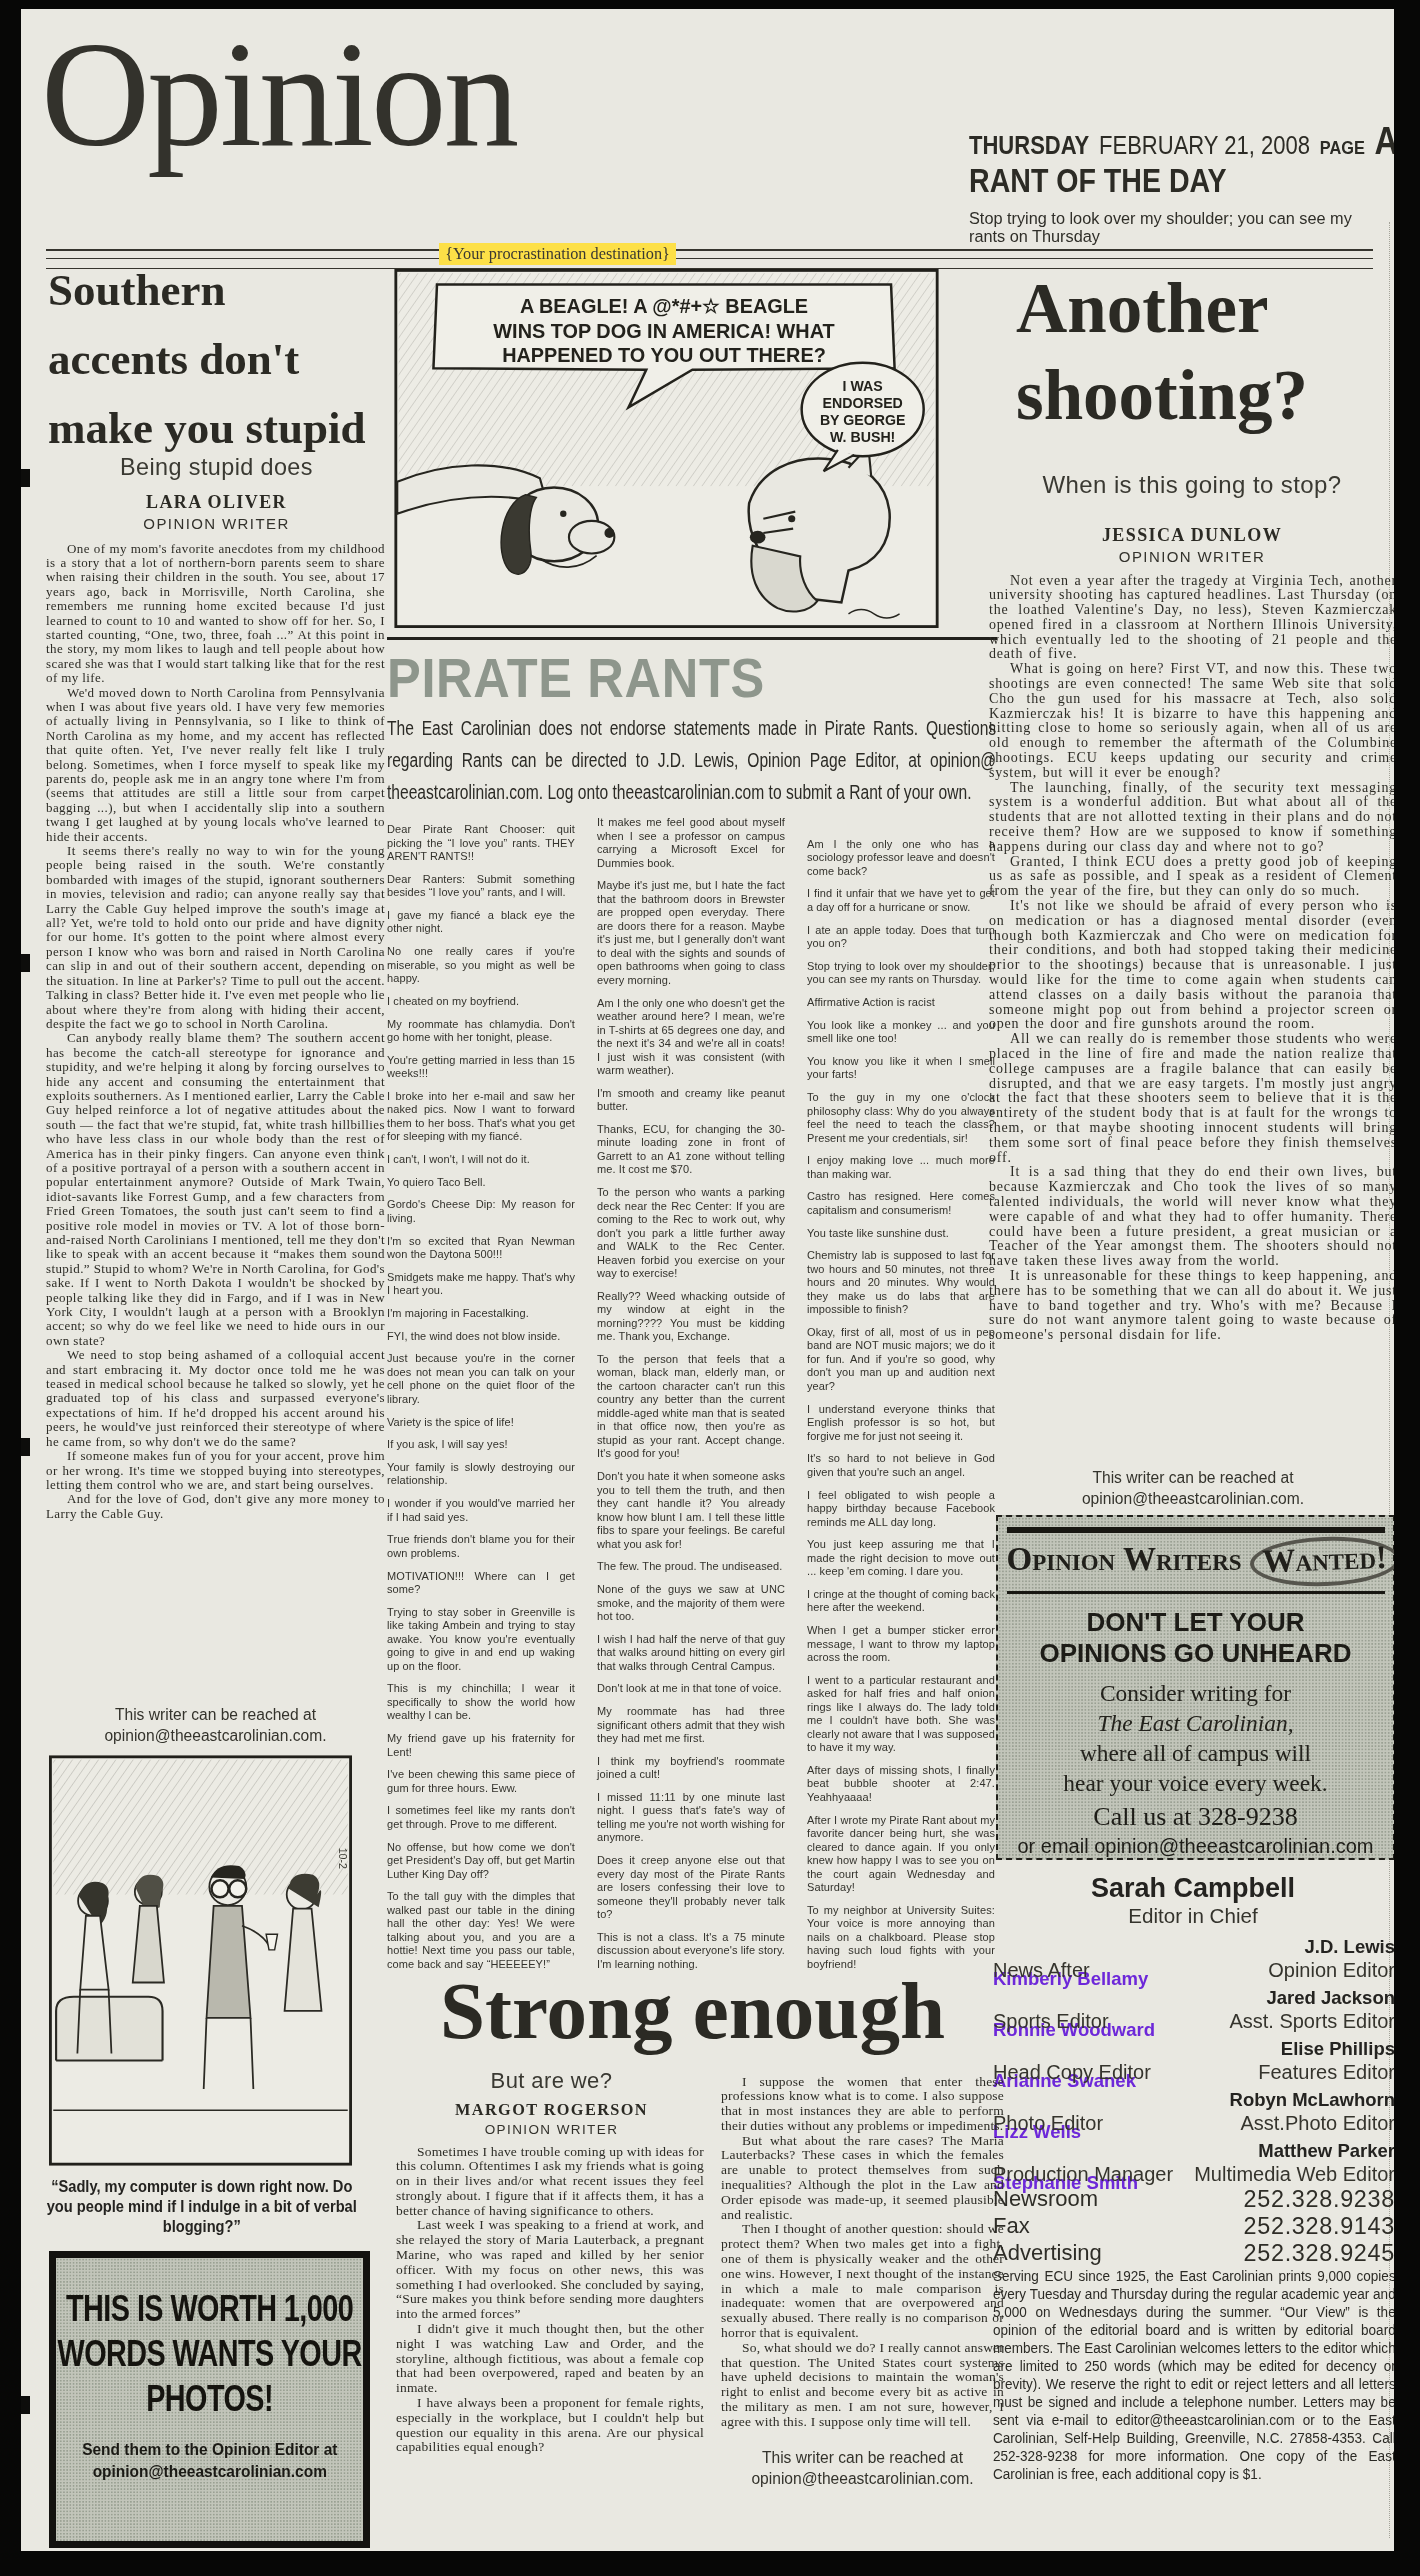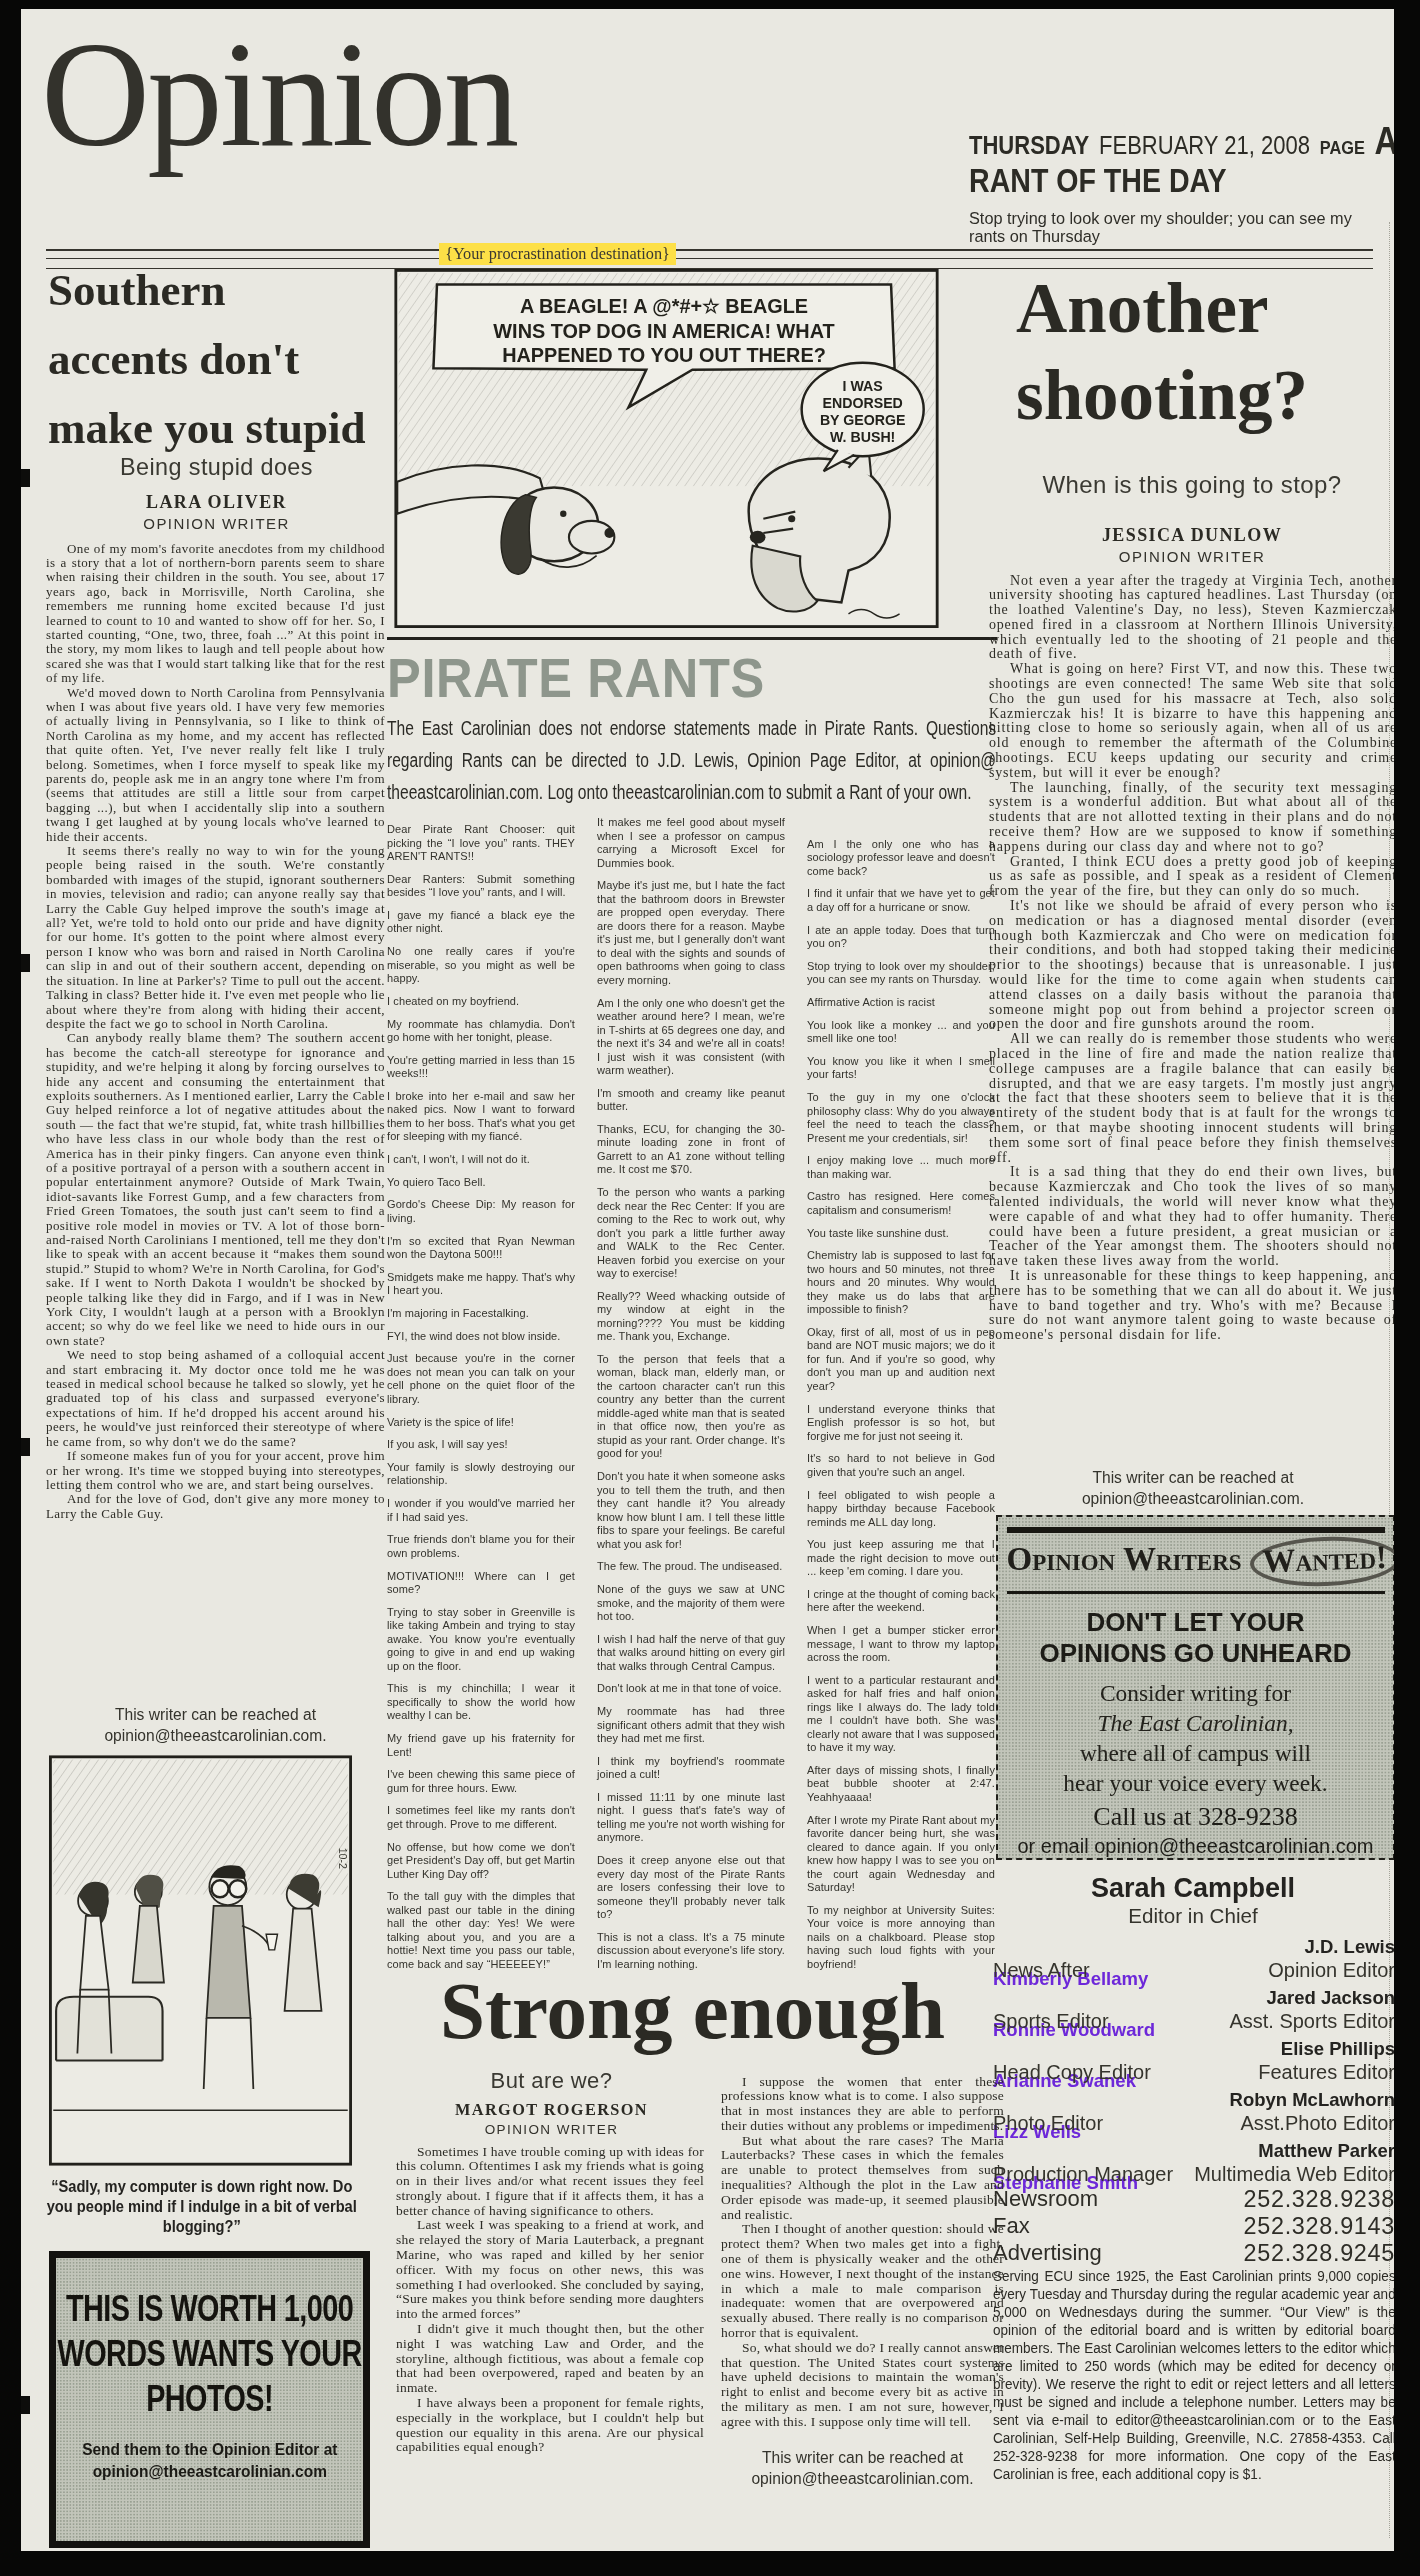--- a/index.html
+++ b/index.html
@@ -225,21 +225,21 @@
         <p class="rant">To the tall guy with the dimples that walked past our table in the dining hall the other day: Yes! We were talking about you, and you are a hottie! Next time you pass our table, come back and say “HEEEEEY!”</p>
       </div>
     <div class="pr-col">
         <p class="rant">It makes me feel good about myself when I see a professor on campus carrying a Microsoft Excel for Dummies book.</p>
         <p class="rant">Maybe it's just me, but I hate the fact that the bathroom doors in Brewster are propped open everyday. There are doors there for a reason. Maybe it's just me, but I generally don't want to deal with the sights and sounds of open bathrooms when going to class every morning.</p>
         <p class="rant">Am I the only one who doesn't get the weather around here? I mean, we're in T-shirts at 65 degrees one day, and the next it's 34 and we're all in coats! I just wish it was consistent (with warm weather).</p>
         <p class="rant">I'm smooth and creamy like peanut butter.</p>
         <p class="rant">Thanks, ECU, for changing the 30-minute loading zone in front of Garrett to an A1 zone without telling me. It cost me $70.</p>
         <p class="rant">To the person who wants a parking deck near the Rec Center: If you are coming to the Rec to work out, why don't you park a little further away and WALK to the Rec Center. Heaven forbid you exercise on your way to exercise!</p>
         <p class="rant">Really?? Weed whacking outside of my window at eight in the morning???? You must be kidding me. Thank you, Exchange.</p>
-        <p class="rant">To the person that feels that a woman, black man, elderly man, or the cartoon character can't run this country any better than the current middle-aged white man that is seated in that office now, then you're as stupid as your rant. Order change. It's good for you!</p>
+        <p class="rant">To the person that feels that a woman, black man, elderly man, or the cartoon character can't run this country any better than the current middle-aged white man that is seated in that office now, then you're as stupid as your rant. Accept change. It's good for you!</p>
         <p class="rant">Don't you hate it when someone asks you to tell them the truth, and then they cant handle it? You already know how blunt I am. I tell these little fibs to spare your feelings. Be careful what you ask for!</p>
         <p class="rant">The few. The proud. The undiseased.</p>
         <p class="rant">None of the guys we saw at UNC smoke, and the majority of them were hot too.</p>
         <p class="rant">I wish I had half the nerve of that guy that walks around hitting on every girl that walks through Central Campus.</p>
         <p class="rant">Don't look at me in that tone of voice.</p>
         <p class="rant">My roommate has had three significant others admit that they wish they had met me first.</p>
         <p class="rant">I think my boyfriend's roommate joined a cult!</p>
         <p class="rant">I missed 11:11 by one minute last night. I guess that's fate's way of telling me you're not worth wishing for anymore.</p>
         <p class="rant">Does it creep anyone else out that every day most of the Pirate Rants are losers confessing their love to someone they'll probably never talk to?</p>
         <p class="rant">This is not a class. It's a 75 minute discussion about everyone's life story. I'm learning nothing.</p>

